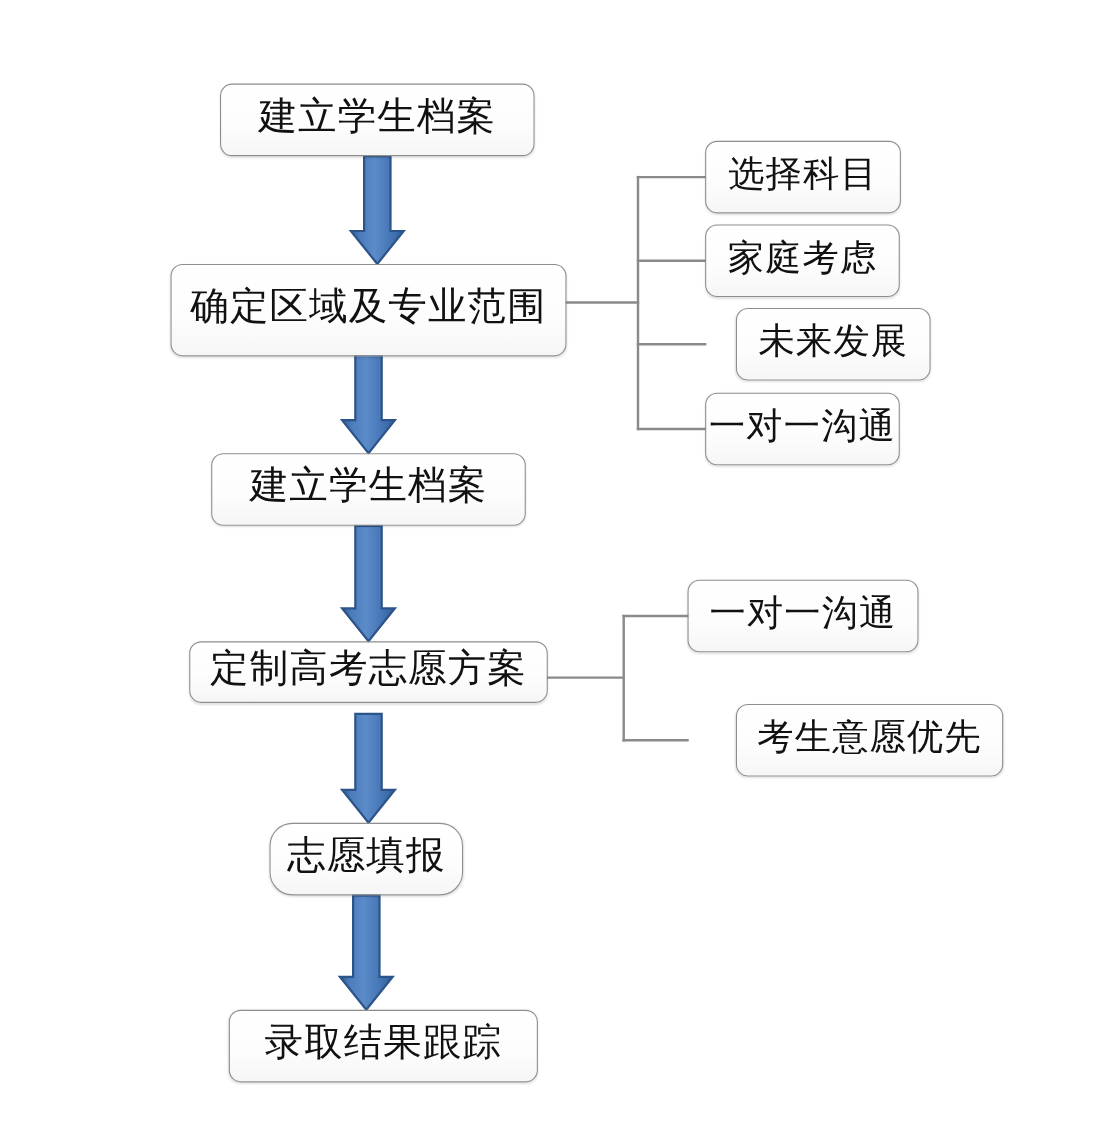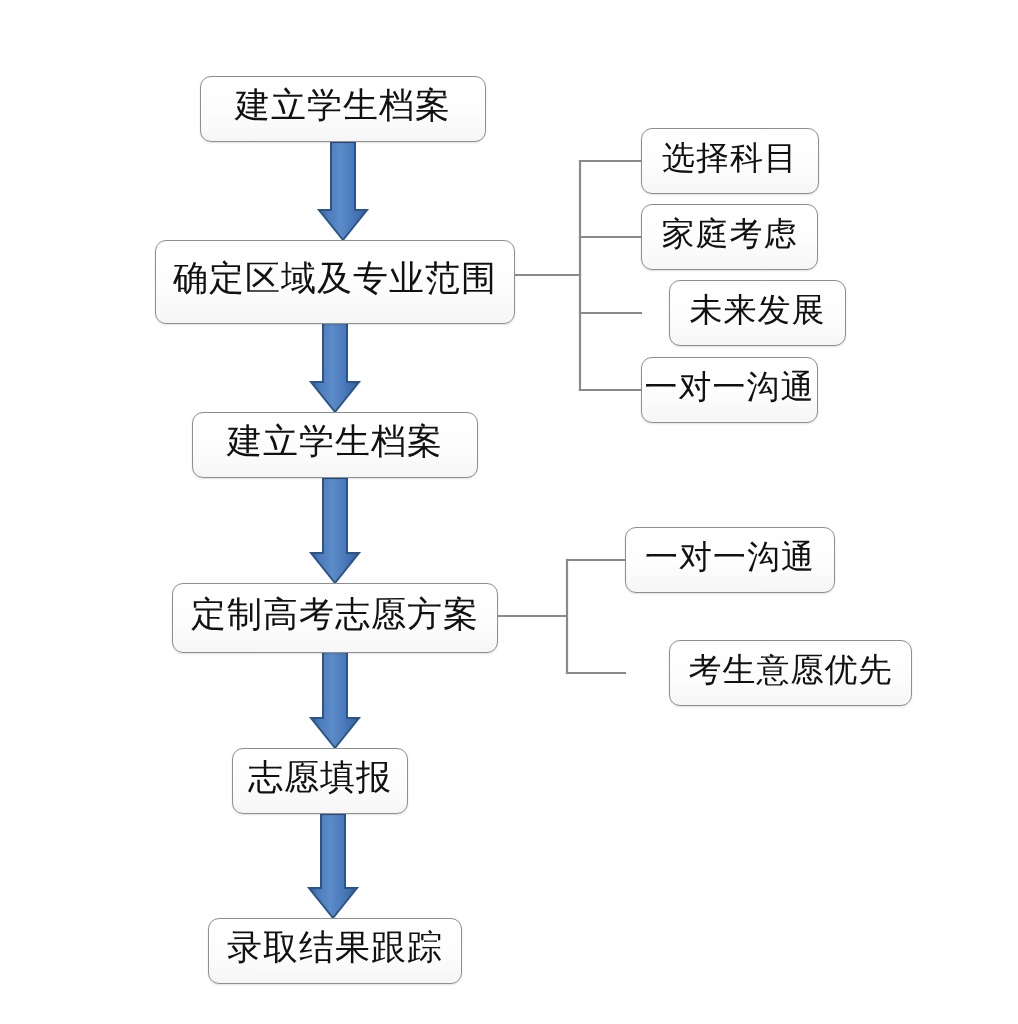--- a/index.html
+++ b/index.html
@@ -101,27 +101,27 @@
   <div id="nodes-layer">
       <div class="node main" style="left: 200px; top: 76px; width: 286px; height: 66px;">
         <span class="lbl">建立学生档案</span>
       </div>
       <div class="node main" style="left: 155px; top: 240px; width: 360px; height: 84px;">
         <span class="lbl">确定区域及专业范围</span>
       </div>
       <div class="node main" style="left: 192px; top: 412px; width: 286px; height: 66px;">
         <span class="lbl">建立学生档案</span>
       </div>
-      <div class="node main" style="left: 172px; top: 583px; width: 326px; height: 70px;">
+      <div class="node main" style="left: 172px; top: 583px; width: 326px; height: 56px;">
         <span class="lbl">定制高考志愿方案</span>
       </div>
-      <div class="node main" style="left: 232px; top: 748px; width: 176px; height: 66px;">
+      <div class="node main" style="left: 245px; top: 748px; width: 176px; height: 66px; border-radius: 21px;">
         <span class="lbl">志愿填报</span>
       </div>
-      <div class="node main" style="left: 208px; top: 918px; width: 254px; height: 66px;">
+      <div class="node main" style="left: 208px; top: 918px; width: 281px; height: 66px;">
         <span class="lbl">录取结果跟踪</span>
       </div>
       <div class="node branch" style="left: 641px; top: 128px; width: 178px; height: 66px;">
         <span class="lbl">选择科目</span>
       </div>
       <div class="node branch" style="left: 641px; top: 204px; width: 177px; height: 66px;">
         <span class="lbl">家庭考虑</span>
       </div>
       <div class="node branch" style="left: 641px; top: 280px; width: 177px; height: 66px; margin-left: 28px;">
         <span class="lbl">未来发展</span>

